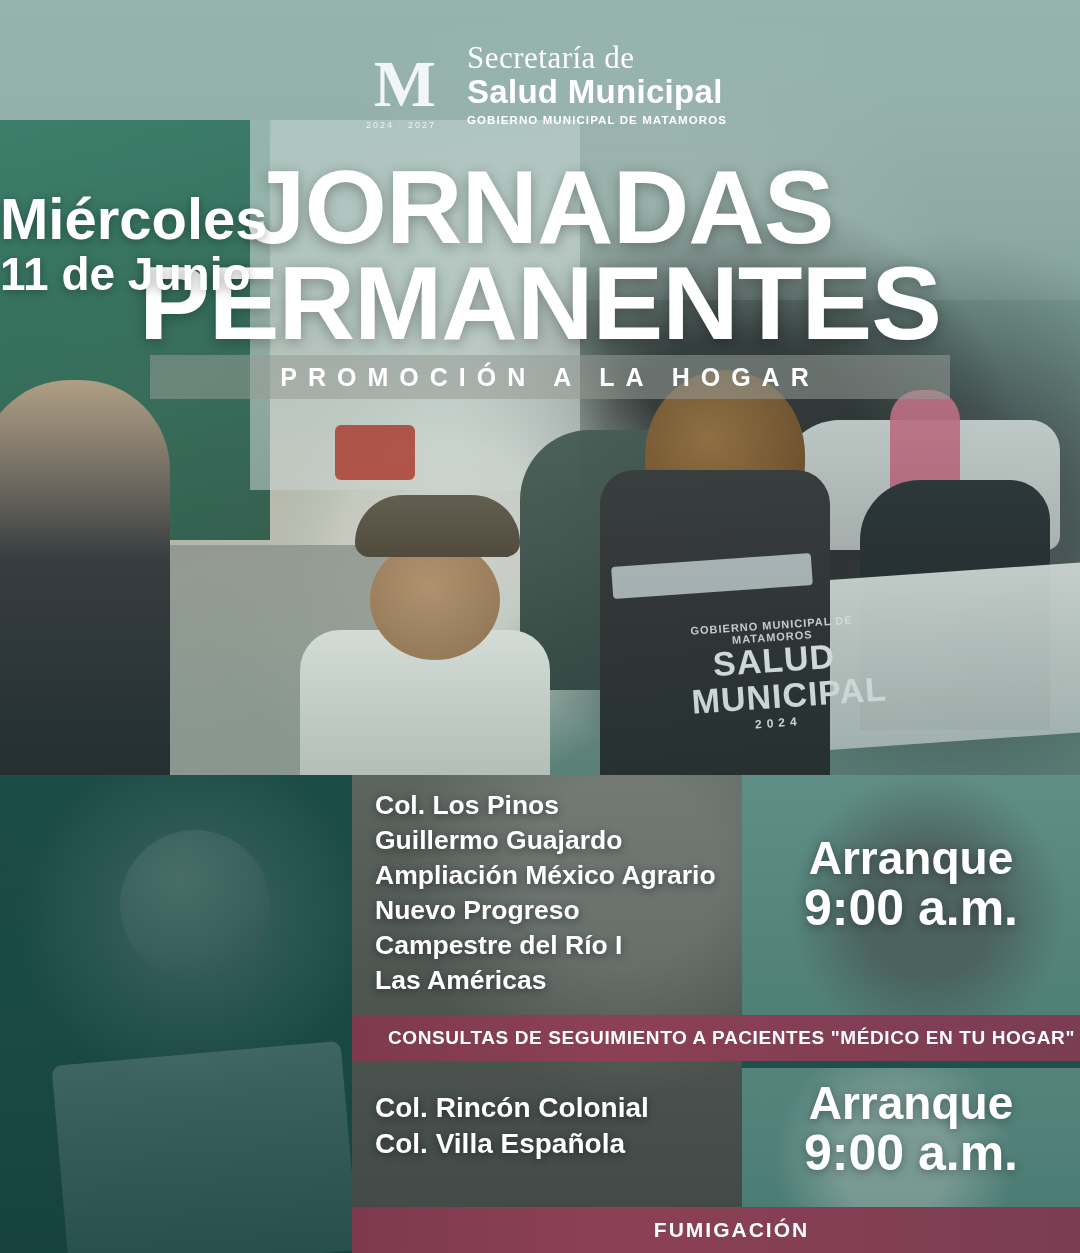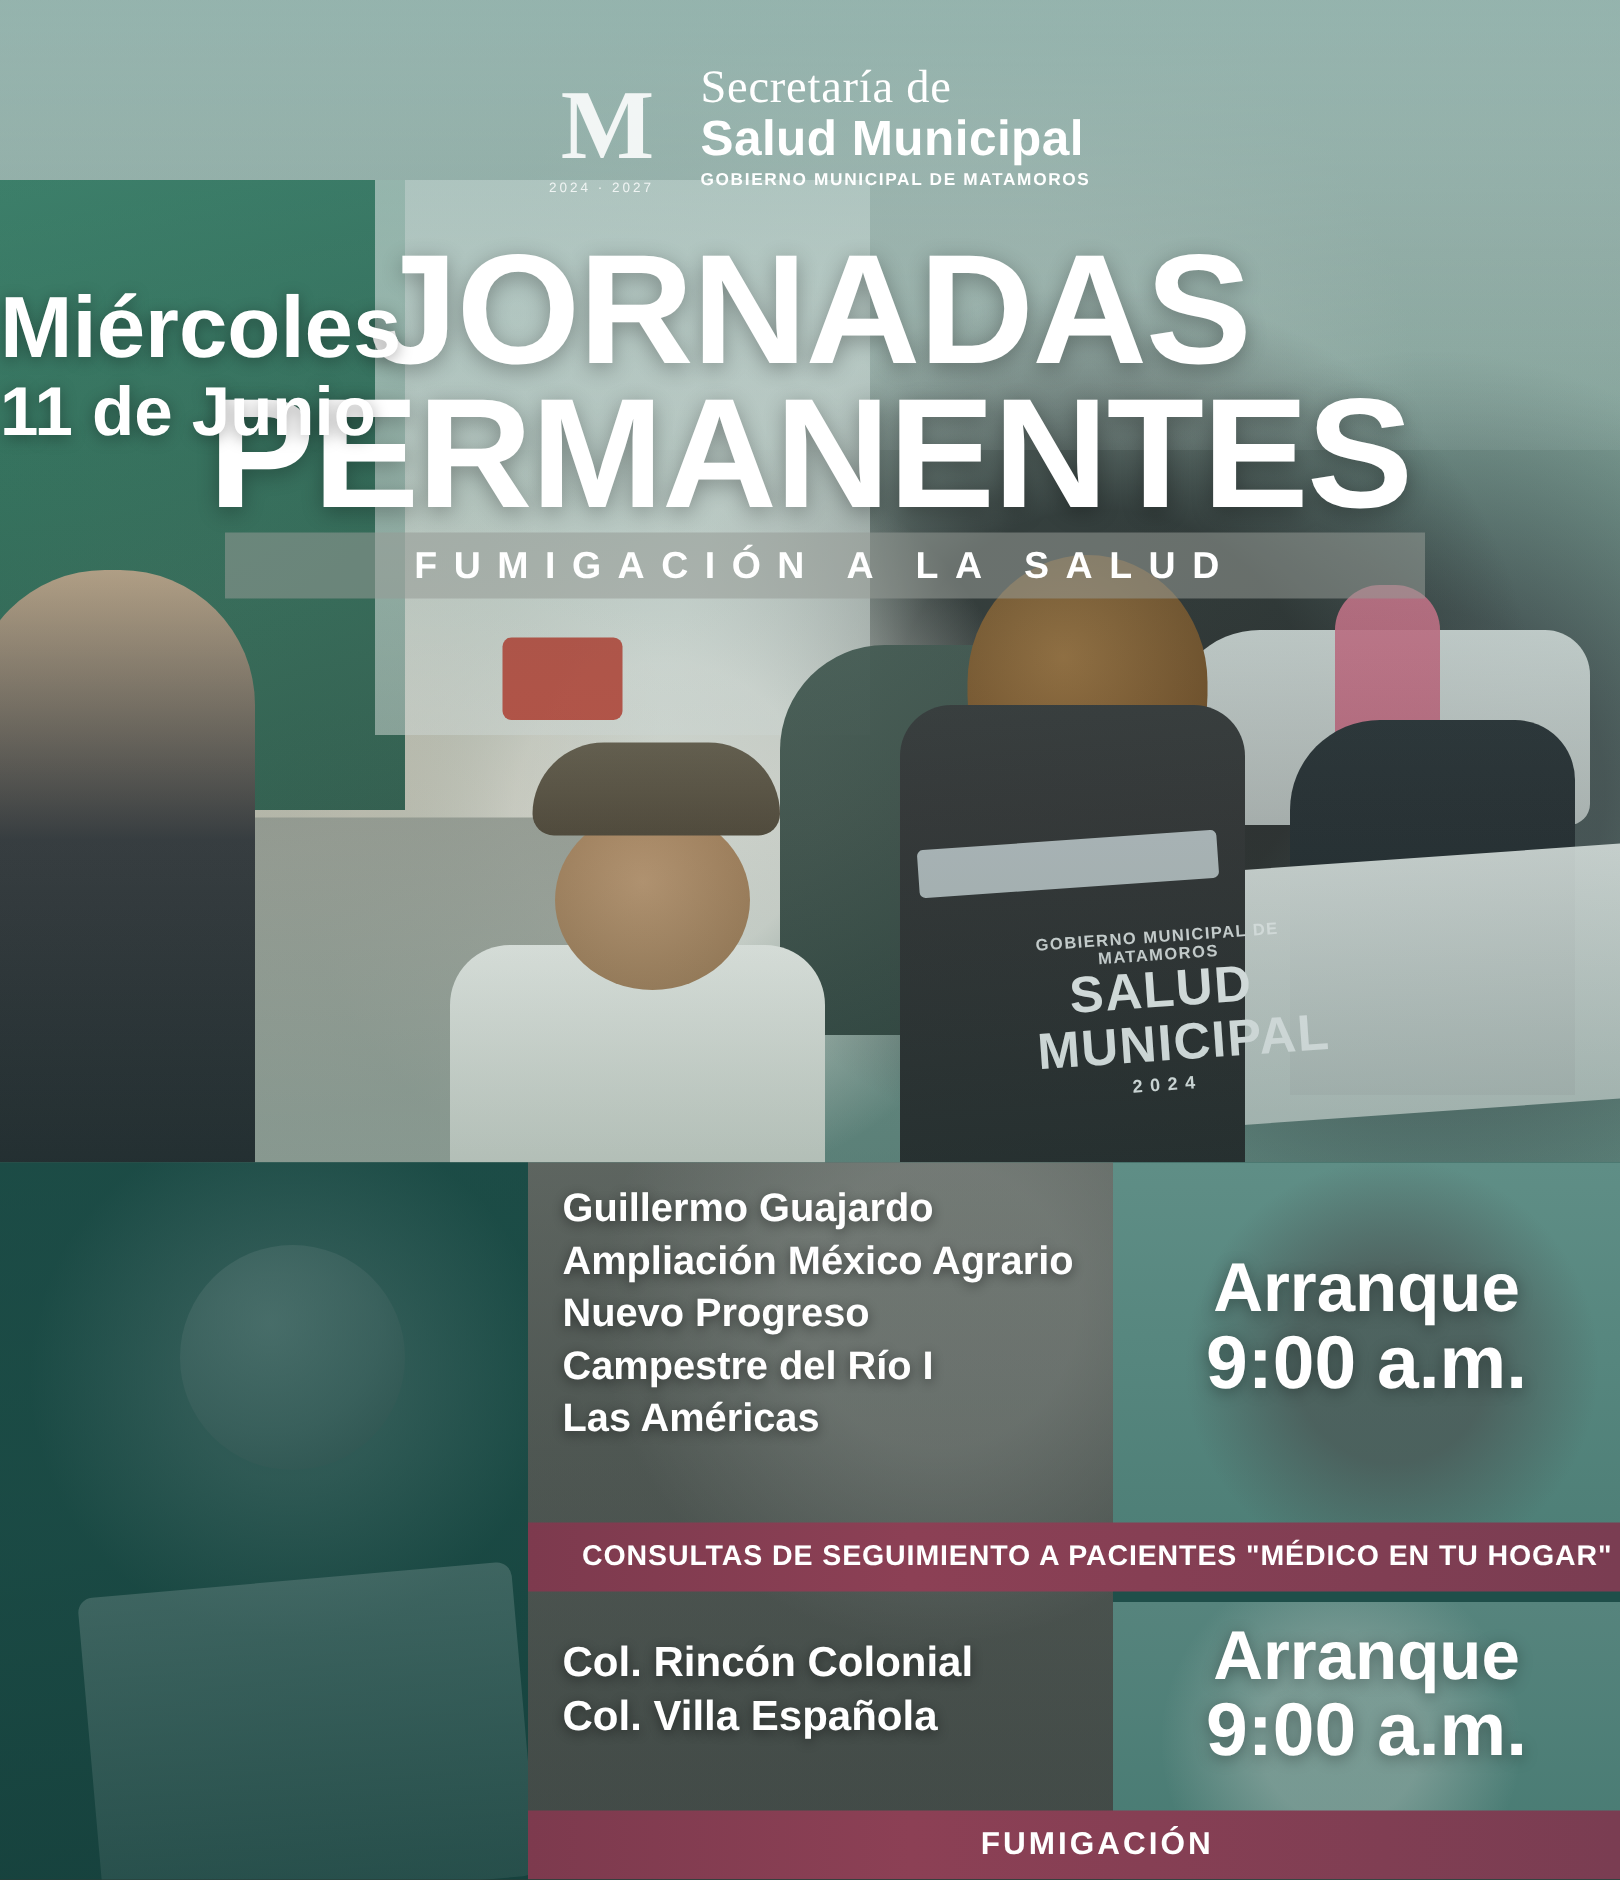--- a/index.html
+++ b/index.html
@@ -443,21 +443,21 @@
       <div class="l2">Salud Municipal</div>
       <div class="l3">GOBIERNO MUNICIPAL DE MATAMOROS</div>
     </div>
   </div>
 
   <div class="headline">
     <div class="l1">JORNADAS</div>
     <div class="l2">PERMANENTES</div>
   </div>
   <div class="subbar">
-    <span>FUMIGACIÓN A LA SALUD</span>
+    <span>PROMOCIÓN A LA HOGAR</span>
   </div>
 
   <div class="bottom">
     <div class="b-left">
       <div class="gauge"></div>
       <div class="cuff"></div>
       <div class="tint"></div>
     </div>
     <div class="b-mid">
       <div class="tintm"></div>
@@ -465,20 +465,21 @@
     <div class="b-right-1"></div>
     <div class="b-right-2"></div>
   </div>
 
   <div class="date-block">
     <div class="d1">Miércoles</div>
     <div class="d2">11 de Junio</div>
   </div>
 
   <div class="list-1">
+    <div>Col. Los Pinos</div>
     <div>Guillermo Guajardo</div>
     <div>Ampliación México Agrario</div>
     <div>Nuevo Progreso</div>
     <div>Campestre del Río I</div>
     <div>Las Américas</div>
   </div>
 
   <div class="arranque-1">
     <div class="a1">Arranque</div>
     <div class="a2">9:00 a.m.</div>

